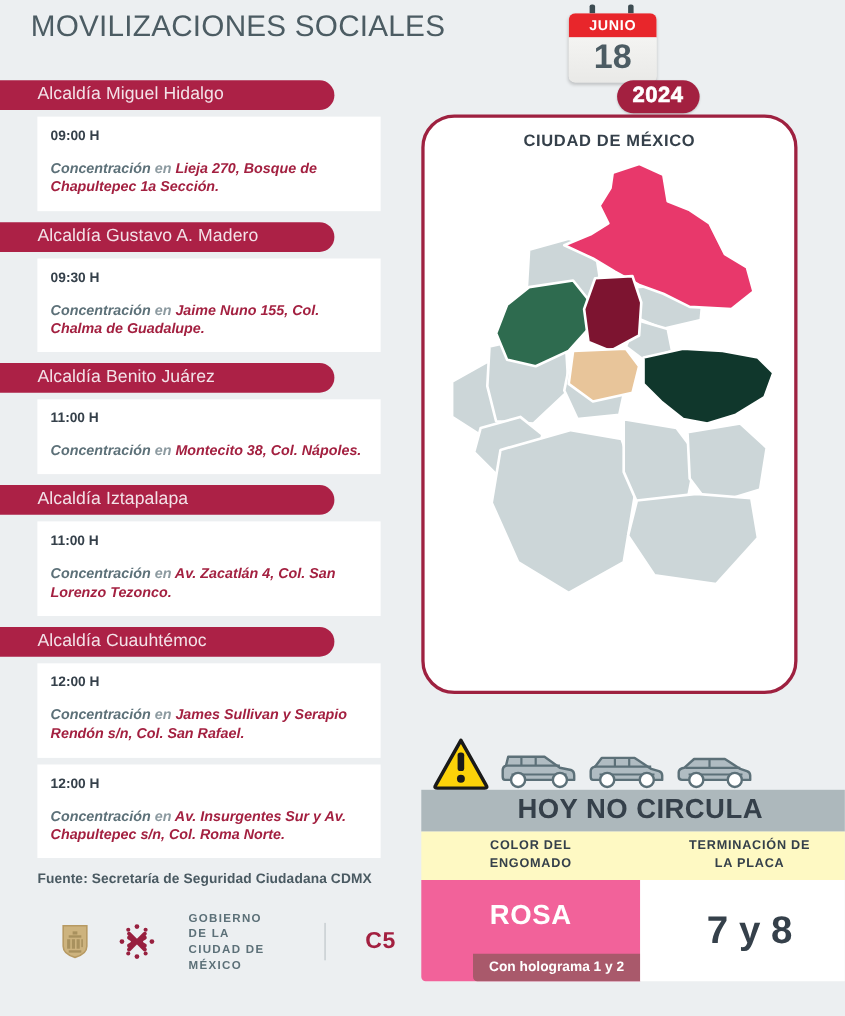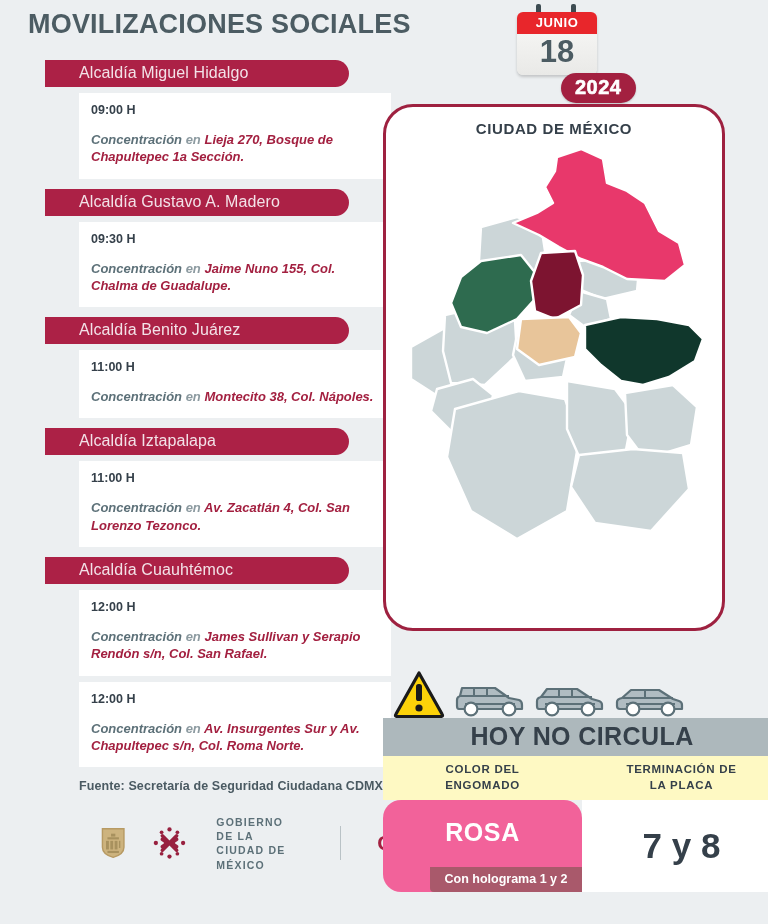--- a/index.html
+++ b/index.html
@@ -19,21 +19,21 @@
     width: 768px;
     height: 924px;
   }
 
   
   .title {
     position: absolute;
     left: 28px;
     top: 9px;
     font-size: 27px;
-    font-weight: bold;
+    font-weight: normal;
     letter-spacing: 0.2px;
     color: #4c5c63;
   }
 
   
   .calendar-wrap {
     position: absolute;
     left: 517px;
     top: 6px;
     width: 80px;
@@ -94,23 +94,22 @@
     font-weight: bold;
     letter-spacing: 0.5px;
     -webkit-text-stroke: 0.6px #ffffff;
     box-shadow: 0 1px 2px rgba(0,0,0,0.2);
   }
 
   
   .left-col {
     position: absolute;
     left: 0;
-    top: 60px;
+    top: 73px;
     width: 360px;
-    margin-left: 45px;
   }
   .alc-bar {
     background: #ac2146;
     color: #f3e2e8;
     font-size: 16px;
     padding: 4px 0 5px 34px;
     border-top-right-radius: 14px;
     border-bottom-right-radius: 14px;
     margin: 0 0 0 0;
     width: 270px;
@@ -238,21 +237,20 @@
     color: #35404a;
     letter-spacing: 0.7px;
     line-height: 1.35;
     padding: 6px 0 7px 0;
   }
   .hnc-body { display: flex; }
   .hnc-color {
     flex: 1;
     background: #f2629a;
     border-bottom-left-radius: 4px;
-    border-radius: 18px;
   }
   .hnc-color-name {
     text-align: center;
     color: #ffffff;
     font-size: 25px;
     font-weight: bold;
     padding: 18px 0 20px 0;
     letter-spacing: 0.6px;
   }
   .hnc-holo {

